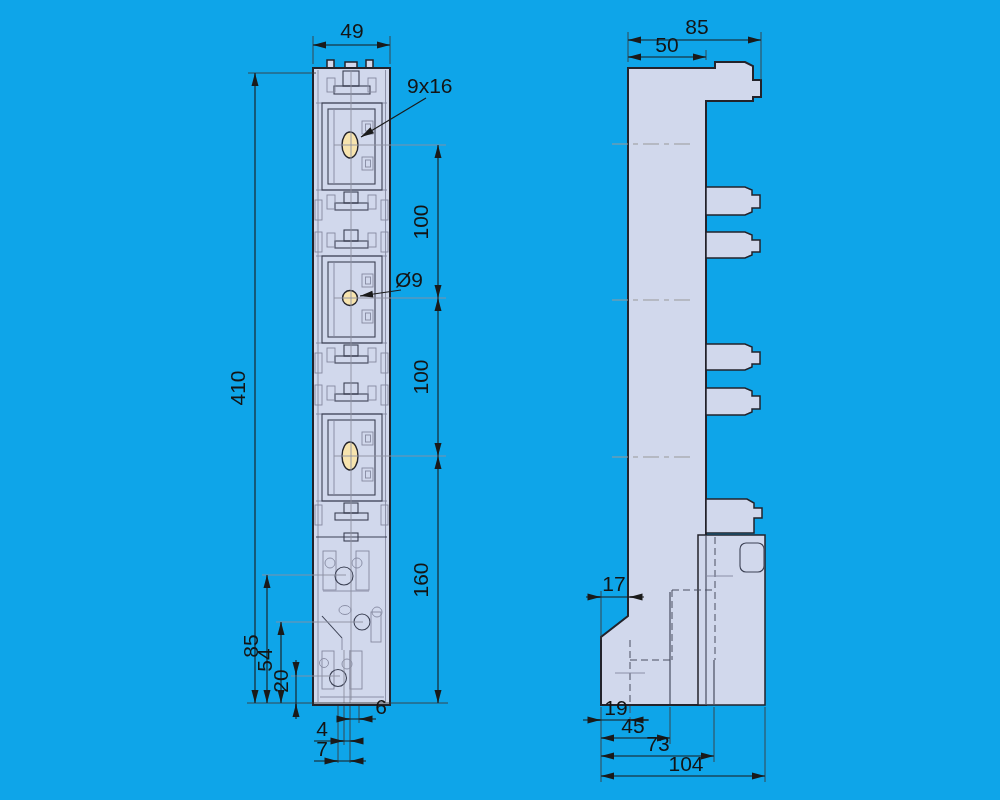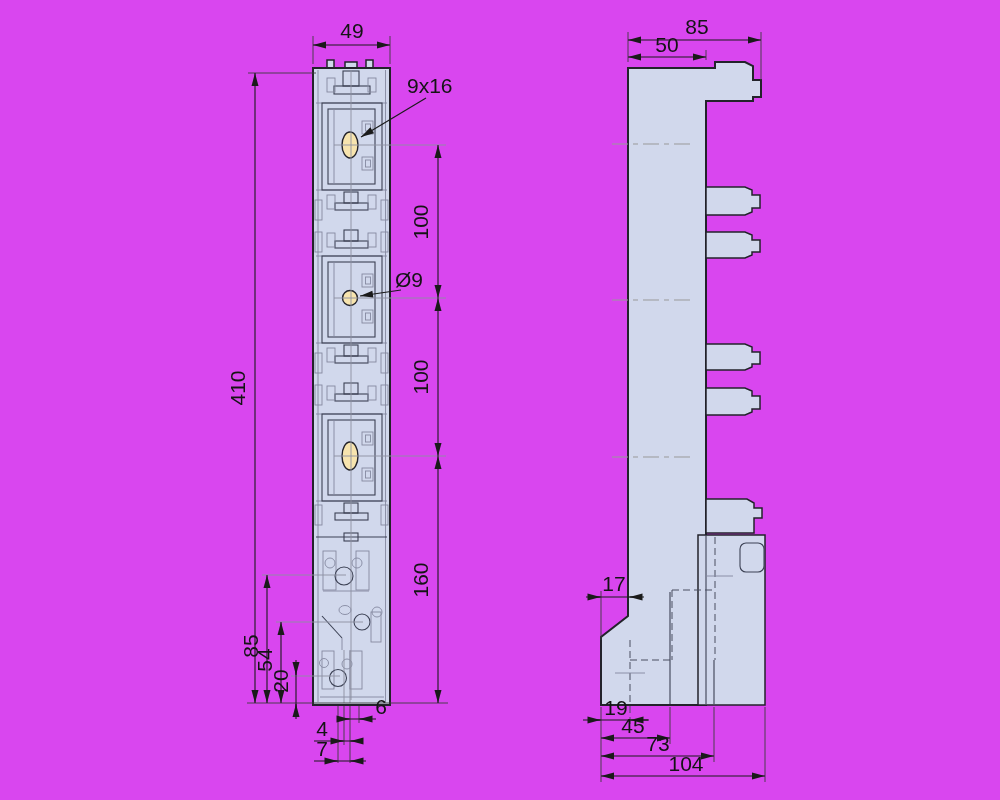--- a/index.html
+++ b/index.html
@@ -1,16 +1,16 @@
 <!DOCTYPE html>
 <html><head>
 <meta charset="utf-8">
 <style>
   html,body{margin:0;padding:0;}
-  .stage{position:relative;width:1000px;height:800px;background:#d946ef;overflow:hidden;}
+  .stage{position:relative;width:1000px;height:800px;background:#0ea5e9;overflow:hidden;}
   svg{position:absolute;left:0;top:0;}
   .dim-text{font-family:"Liberation Sans","DejaVu Sans",sans-serif;font-size:21px;fill:#141414;}
   .part{fill:#D1D8EC;stroke:#23232B;stroke-width:2;}
   .part2{fill:#D1D8EC;stroke:#23232B;stroke-width:1.5;}
   .d1{fill:none;stroke:#3C4154;stroke-width:1.1;}
   .d2{fill:none;stroke:#8589A0;stroke-width:0.9;}
   .hole{fill:#F7E4AE;stroke:#23232B;stroke-width:1.4;}
   .dim{stroke:#1A1A1A;stroke-width:1.1;fill:none;}
   .ext{stroke:#3C3C3C;stroke-width:0.9;fill:none;}
   .gray{stroke:#8D90A0;stroke-width:0.9;fill:none;}

